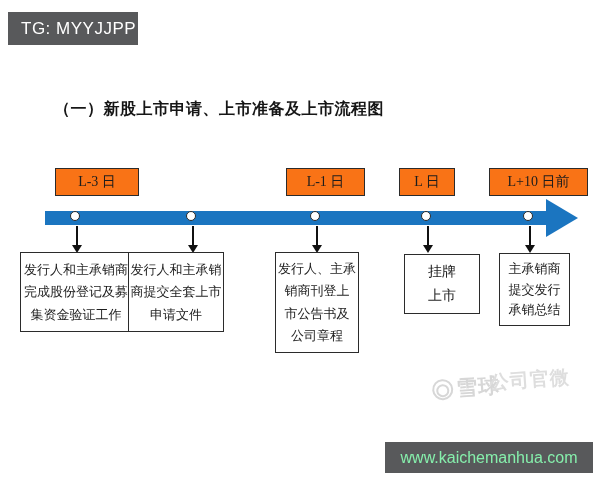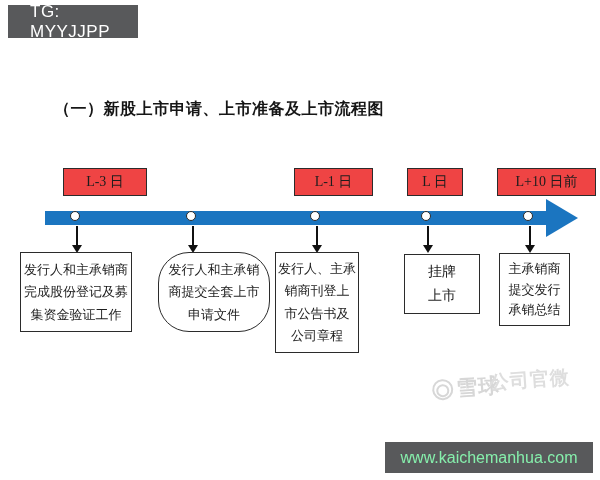--- a/index.html
+++ b/index.html
@@ -2,44 +2,44 @@
 <html><head>
 <meta charset="utf-8">
 <style>
   * { margin:0; padding:0; box-sizing:border-box; }
   html,body { width:600px; height:480px; }
   body { font-family:"Liberation Sans", sans-serif; background:#ffffff; }
   .canvas { position:relative; width:600px; height:480px; background:#ffffff; overflow:hidden; }
 
   
   .tg-badge {
-    position:absolute; left:8px; top:5px; width:130px; height:33px;
+    position:absolute; left:8px; top:12px; width:130px; height:33px;
     background:#58595b; color:#ffffff; font-size:17px;
-    display:flex; align-items:center; padding-left:22px; letter-spacing:0.5px;
+    display:flex; align-items:center; padding-left:13px; letter-spacing:0.5px;
   }
 
   
   .diagram-title {
     position:absolute; left:54px; top:99px;
     font-size:16px; font-weight:bold; color:#161616; letter-spacing:0.5px;
   }
 
   
   .timeline-bar { position:absolute; left:45px; top:211px; width:502px; height:14px; background:#1b75c0; }
   .timeline-arrowhead {
     position:absolute; left:546px; top:199px; width:0; height:0;
     border-top:19px solid transparent; border-bottom:19px solid transparent;
     border-left:32px solid #1b75c0;
   }
 
   
   .stage-label {
-    position:absolute; top:168px; height:28px; background:#ef4444;
+    position:absolute; top:168px; height:28px; background:#f97316;
     border:1.5px solid #2b2b2b; display:flex; align-items:center; justify-content:center;
-    font-family:"Liberation Serif","DejaVu Serif",serif; font-size:14px; color:#1d1d1d;margin-left:8px;
+    font-family:"Liberation Serif","DejaVu Serif",serif; font-size:14px; color:#1d1d1d;
   }
   .sl1 { left:55px;  width:84px; }
   .sl2 { left:165px; width:84px; }
   .sl3 { left:286px; width:79px; }
   .sl4 { left:399px; width:56px; }
   .sl5 { left:489px; width:99px; }
 
   
   .tl-node {
     position:absolute; top:211px; width:10px; height:10px; background:#ffffff;
@@ -58,21 +58,21 @@
   .ch1 { left:72px; } .ch2 { left:188px; } .ch3 { left:312px; } .ch4 { left:423px; } .ch5 { left:525px; }
 
   
   .detail-box {
     position:absolute; background:#ffffff; border:1.5px solid #2b2b2b;
     display:flex; flex-direction:column; align-items:center; justify-content:space-evenly;
     font-family:"Liberation Serif","DejaVu Serif",serif; color:#1d1d1d;
     text-align:center; padding:3px 2px;
   }
   .db1 { left:20px;  top:252px; width:112px; height:80px;  font-size:13px; }
-  .db2 { left:158px; top:252px; width:112px; height:80px;  font-size:13px;border-radius:31px; }
+  .db2 { left:128px; top:252px; width:96px; height:80px;  font-size:13px; }
   .db3 { left:275px; top:252px; width:84px;  height:101px; font-size:13px; }
   .db4 { left:404px; top:254px; width:76px;  height:60px;  font-size:14px; }
   .db5 { left:499px; top:253px; width:71px;  height:73px;  font-size:13px; }
   .detail-box .ln { white-space:nowrap; }
 
   
   .watermark {
     position:absolute; left:432px; top:364px; width:170px; height:40px;
     display:flex; align-items:center; transform:rotate(-4deg);
     color:#d7d7d7; pointer-events:none;

